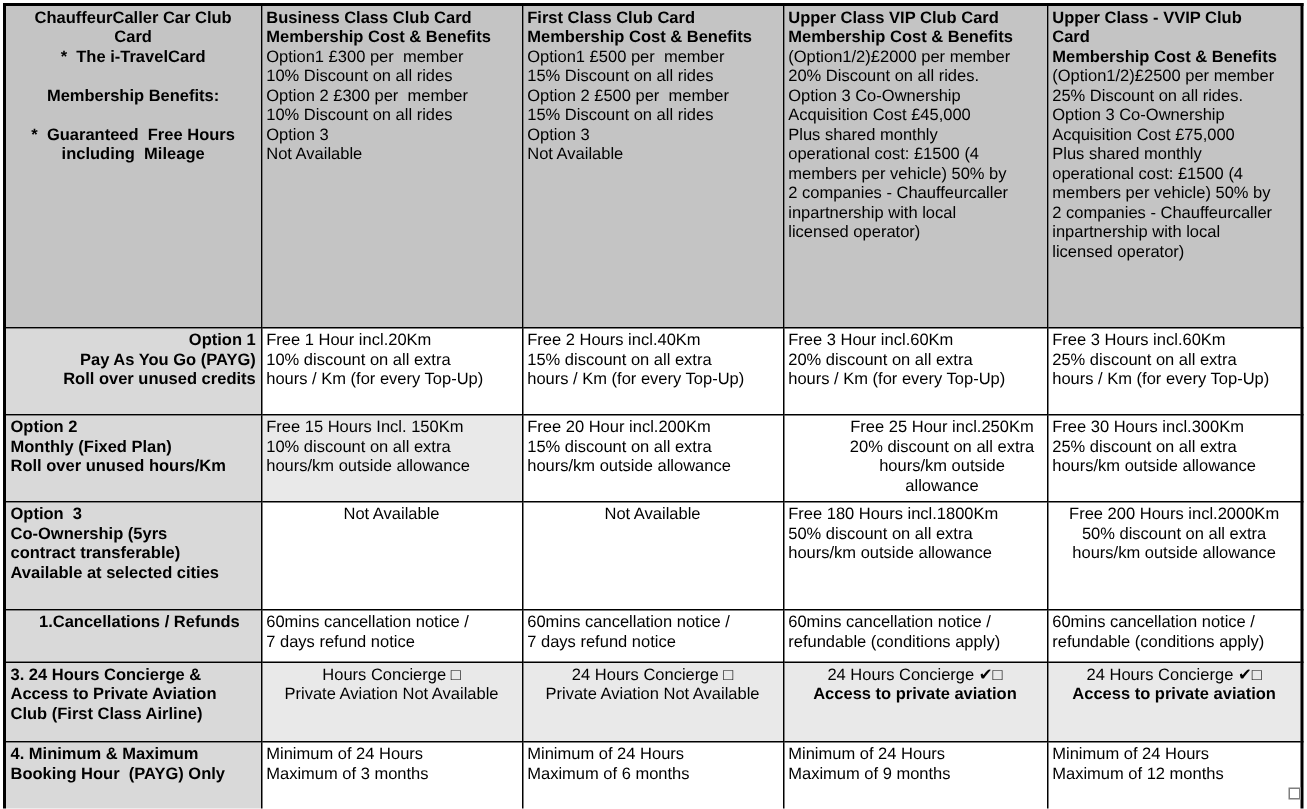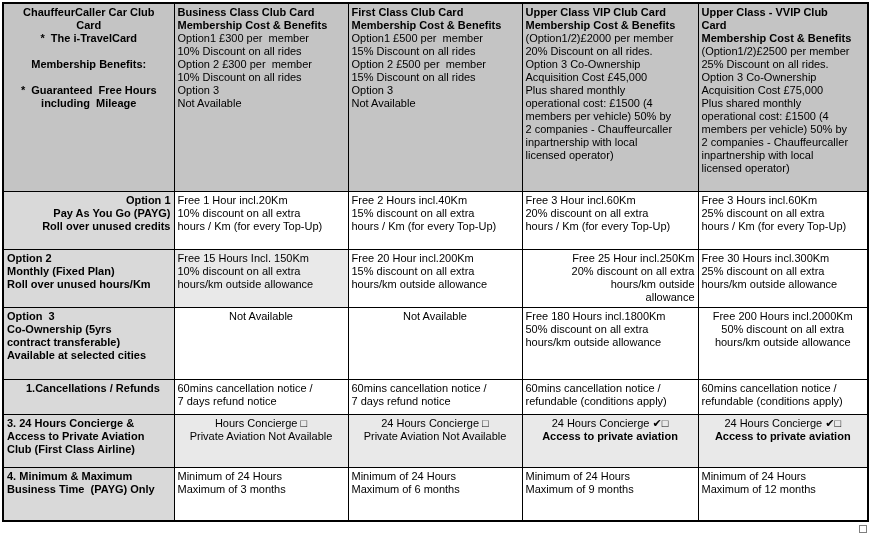--- a/index.html
+++ b/index.html
@@ -13,21 +13,21 @@
     border:2px solid var(--border,#000);
   }
   table.club td{
     border:1px solid var(--border,#000);
     vertical-align:top;padding:2px 3px;
     font-size:11px;line-height:13px;overflow:hidden;
   }
   tr.hdr td{background:var(--header-bg,#c4c4c4);}
   td.label{background:var(--label-bg,#d9d9d9);font-weight:bold;}
   td.shaded{background:var(--shaded-bg,#e9e9e9);}
-  tr.hdr{height:188px;}
+  tr.hdr{height:215px;}
   tr.r1{height:58px;}
   tr.r2{height:58px;}
   tr.r3{height:72px;}
   tr.r4{height:35px;}
   tr.r5{height:53px;}
   tr.r6{height:54px;}
   .ln{white-space:pre-wrap;min-height:13px;}
   .ln.b{font-weight:bold;}
   .stray-square{
     position:absolute;left:859px;top:525px;width:6px;height:6px;
@@ -143,21 +143,21 @@
       <td class="shaded" style="text-align: left;">
           <div class="ln">Free 15 Hours Incl. 150Km</div>
           <div class="ln">10% discount on all extra</div>
           <div class="ln">hours/km outside allowance</div>
         </td>
       <td style="text-align: left;">
           <div class="ln">Free 20 Hour incl.200Km</div>
           <div class="ln">15% discount on all extra</div>
           <div class="ln">hours/km outside allowance</div>
         </td>
-      <td style="text-align: right; padding-left: 39px;">
+      <td style="text-align: center; padding-left: 39px;">
           <div class="ln">Free 25 Hour incl.250Km</div>
           <div class="ln">20% discount on all extra</div>
           <div class="ln">hours/km outside allowance</div>
         </td>
       <td style="text-align: left;">
           <div class="ln">Free 30 Hours incl.300Km</div>
           <div class="ln">25% discount on all extra</div>
           <div class="ln">hours/km outside allowance</div>
         </td>
     </tr>
@@ -225,21 +225,21 @@
           <div class="ln b">Access to private aviation</div>
         </td>
       <td class="shaded" style="text-align: center;">
           <div class="ln">24 Hours Concierge ✔□</div>
           <div class="ln b">Access to private aviation</div>
         </td>
     </tr>
     <tr class="r6">
       <td class="label" style="text-align: left;">
           <div class="ln b">4. Minimum &amp; Maximum</div>
-          <div class="ln b">Business Time  (PAYG) Only</div>
+          <div class="ln b">Booking Hour  (PAYG) Only</div>
         </td>
       <td style="text-align: left;">
           <div class="ln">Minimum of 24 Hours</div>
           <div class="ln">Maximum of 3 months</div>
         </td>
       <td style="text-align: left;">
           <div class="ln">Minimum of 24 Hours</div>
           <div class="ln">Maximum of 6 months</div>
         </td>
       <td style="text-align: left;">

